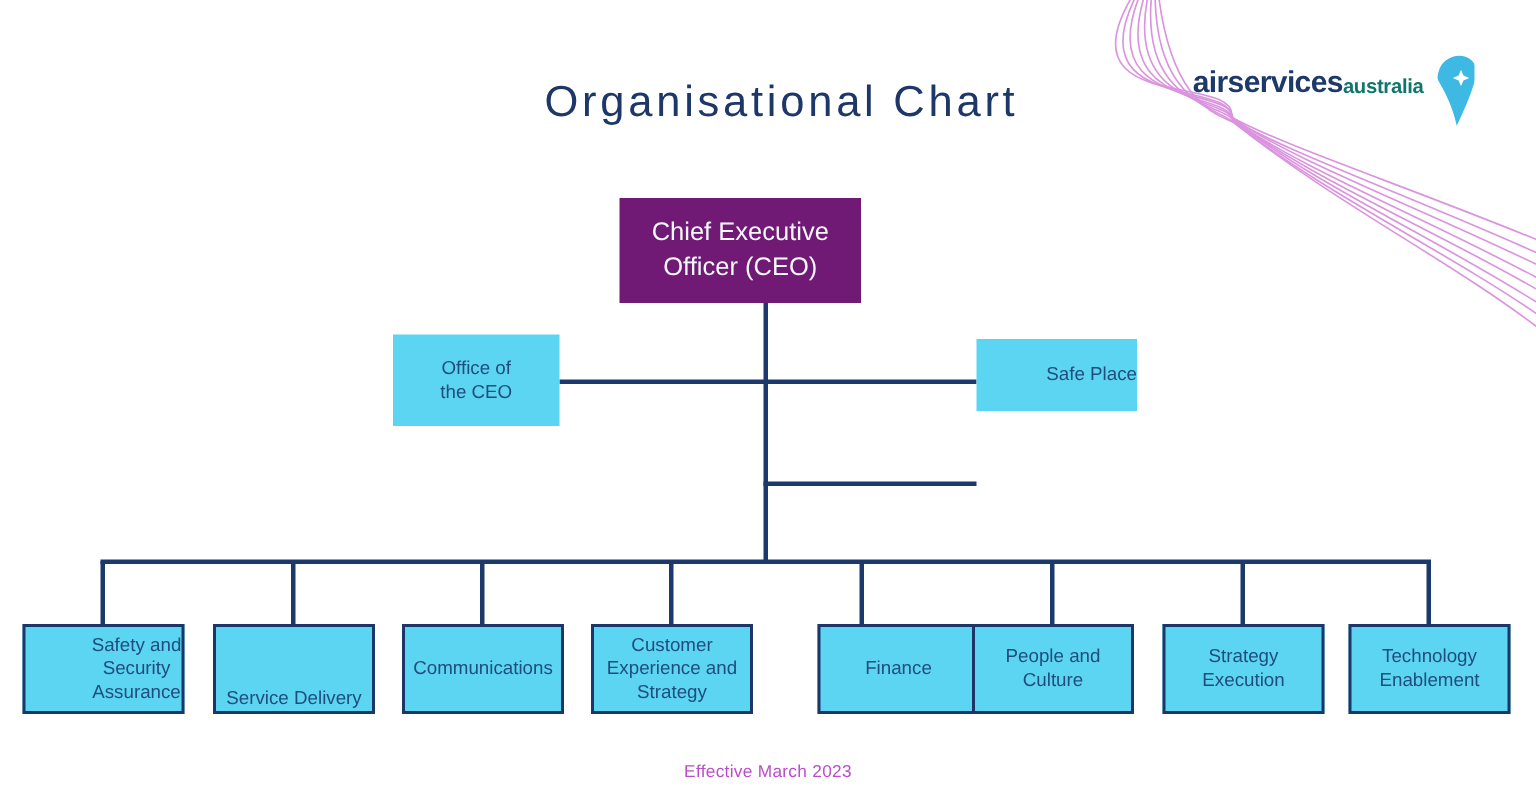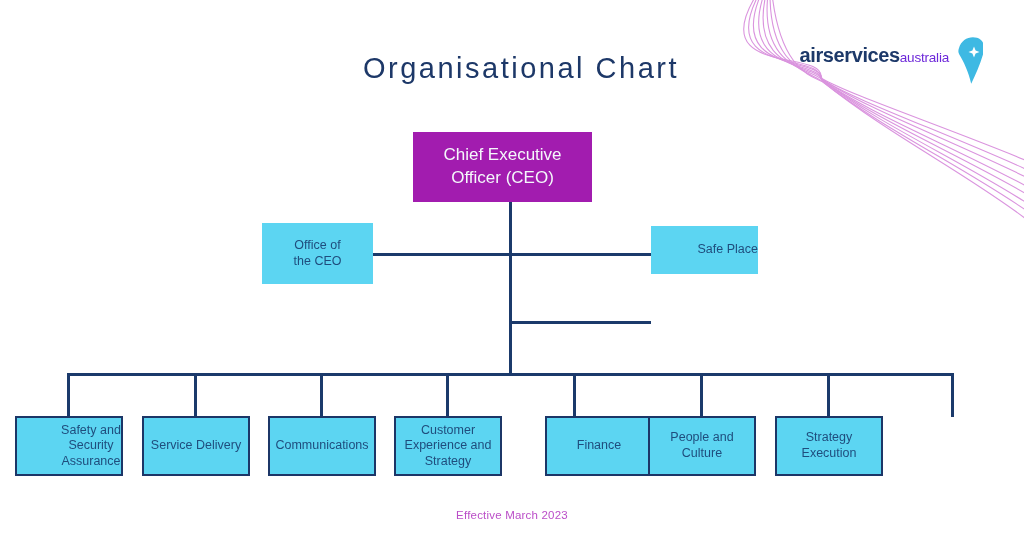--- a/index.html
+++ b/index.html
@@ -14,33 +14,33 @@
   
   .page-title{
     position:absolute;left:0;top:52px;width:1010px;text-align:center;
     font-size:29px;letter-spacing:2.5px;color:#1d3868;font-weight:400;padding-left:16px;
   }
 
   
   .logo{position:absolute;top:40px;right:41px;display:flex;align-items:flex-start;}
   .logo-text{display:flex;flex-direction:row;align-items:flex-end;line-height:1;}
   .logo-word{font-size:20px;font-weight:700;color:#1d3969;letter-spacing:-0.4px;}
-  .logo-sub{font-size:13.5px;font-weight:400;color:#6d28d9;margin-top:11px;letter-spacing:-0.2px;}
+  .logo-sub{font-size:13.5px;font-weight:700;color:#0f766e;margin-top:11px;letter-spacing:-0.2px;}
   .logo-fin{margin-left:4px;margin-top:-7px;}
 
   
   .line{position:absolute;background:#1b3a6b;}
 
   
   .node{
     position:absolute;display:flex;align-items:center;justify-content:center;
     text-align:center;box-sizing:border-box;
   }
   .node-ceo{
-    left:413px;top:132px;width:179px;height:70px;background:#a21caf;
+    left:413px;top:132px;width:161px;height:70px;background:#701a75;
     color:#f4f8fb;font-size:17px;line-height:1.35;
   }
   .node-light{background:#5cd5f2;color:#1f4d7d;font-size:12.5px;line-height:1.25;}
   .node-office{left:262px;top:223px;width:111px;height:61px;}
   .node-office .lbl{width:62px;}
   .node-safeplace{left:651px;top:226px;width:107px;height:48px;justify-content:flex-end;}
   .node-gc{left:651px;top:300px;width:107px;height:58px;}
   .node-gc .lbl{width:98px;}
   .node-ceo .lbl{width:145px;}
 
@@ -105,34 +105,37 @@
   <div class="node node-light node-office">
     <span class="lbl">Office of the CEO</span>
   </div>
   <div class="node node-light node-safeplace">
     <span class="lbl">Safe Place</span>
   </div>
 
   <div class="node dept" style="left:15px;padding-left:44px;">
     <span class="lbl">Safety and Security Assurance</span>
   </div>
-  <div class="node dept" style="left:142px;">
+  <div class="node dept" style="left:142px;align-items:flex-end;">
     <span class="lbl">Service Delivery</span>
   </div>
   <div class="node dept" style="left:268px;">
     <span class="lbl">Communications</span>
   </div>
   <div class="node dept" style="left:394px;">
     <span class="lbl">Customer Experience and Strategy</span>
   </div>
   <div class="node dept" style="left:545px;">
     <span class="lbl">Finance</span>
   </div>
   <div class="node dept" style="left:648px;">
     <span class="lbl">People and Culture</span>
   </div>
   <div class="node dept" style="left:775px;">
     <span class="lbl">Strategy Execution</span>
   </div>
+  <div class="node dept" style="left:899px;">
+    <span class="lbl">Technology Enablement</span>
+  </div>
 
   <div class="footer-note">Effective March 2023</div>
 
 </div>
 
 </body></html>

